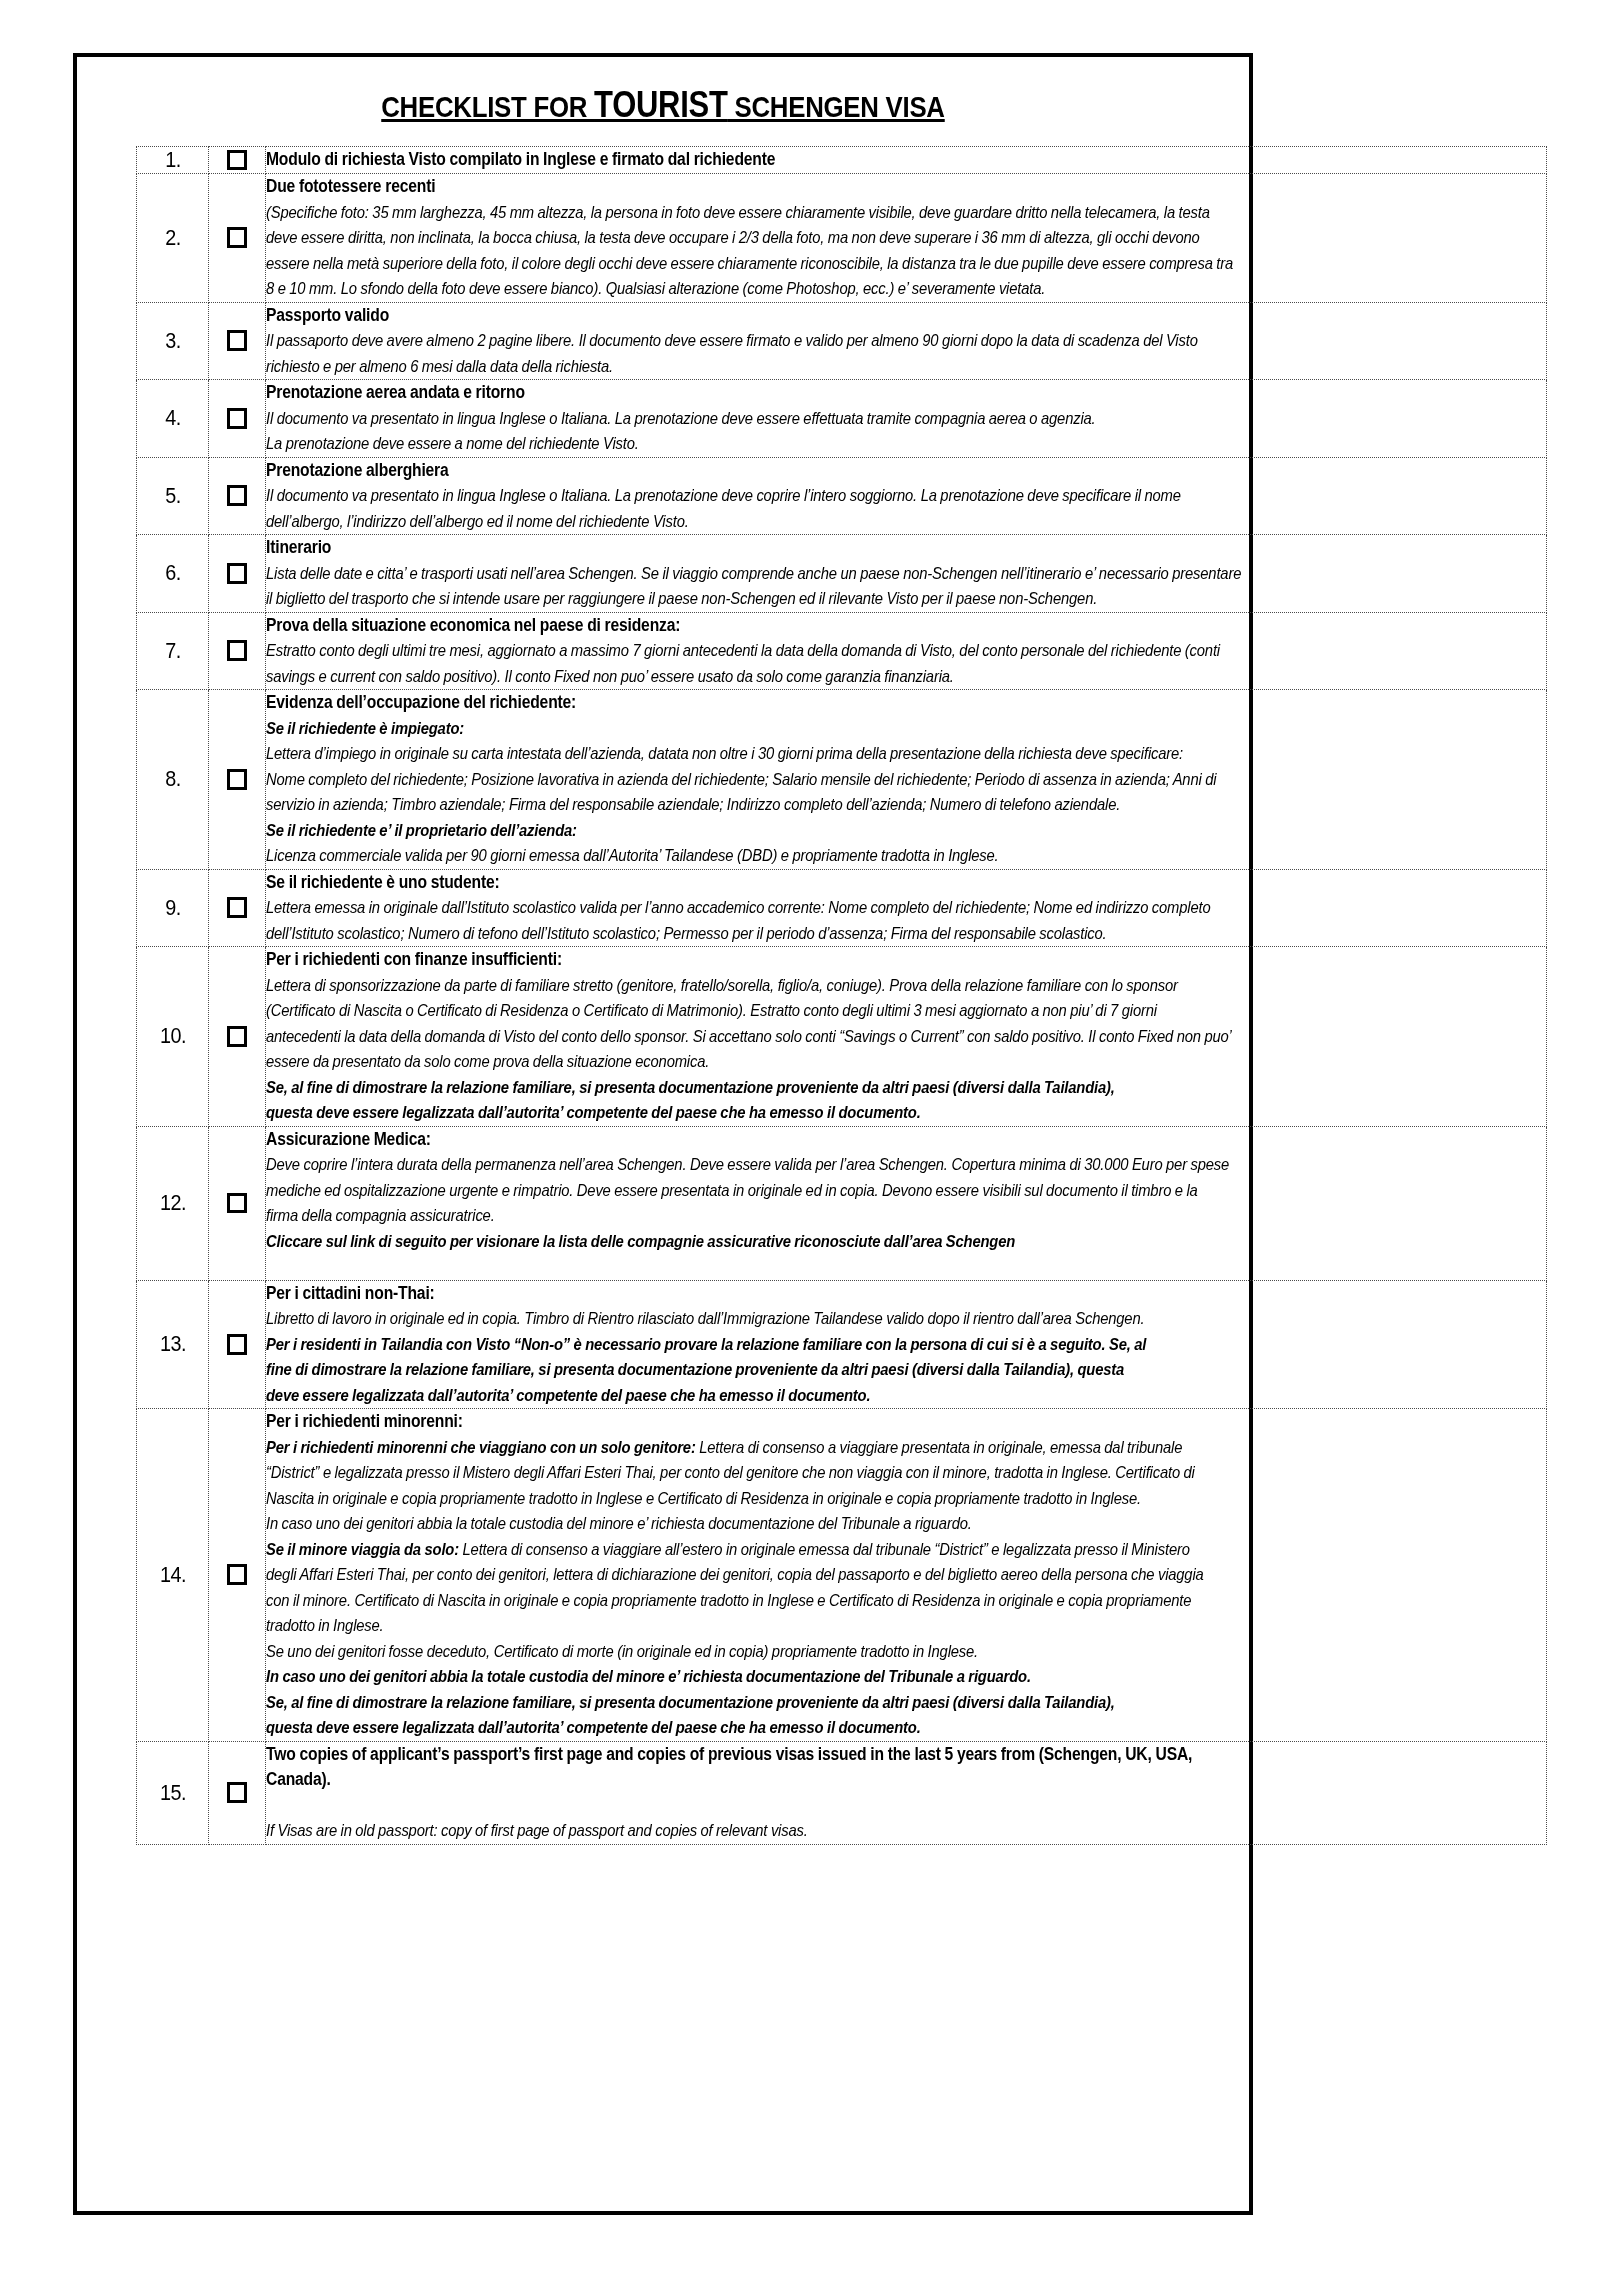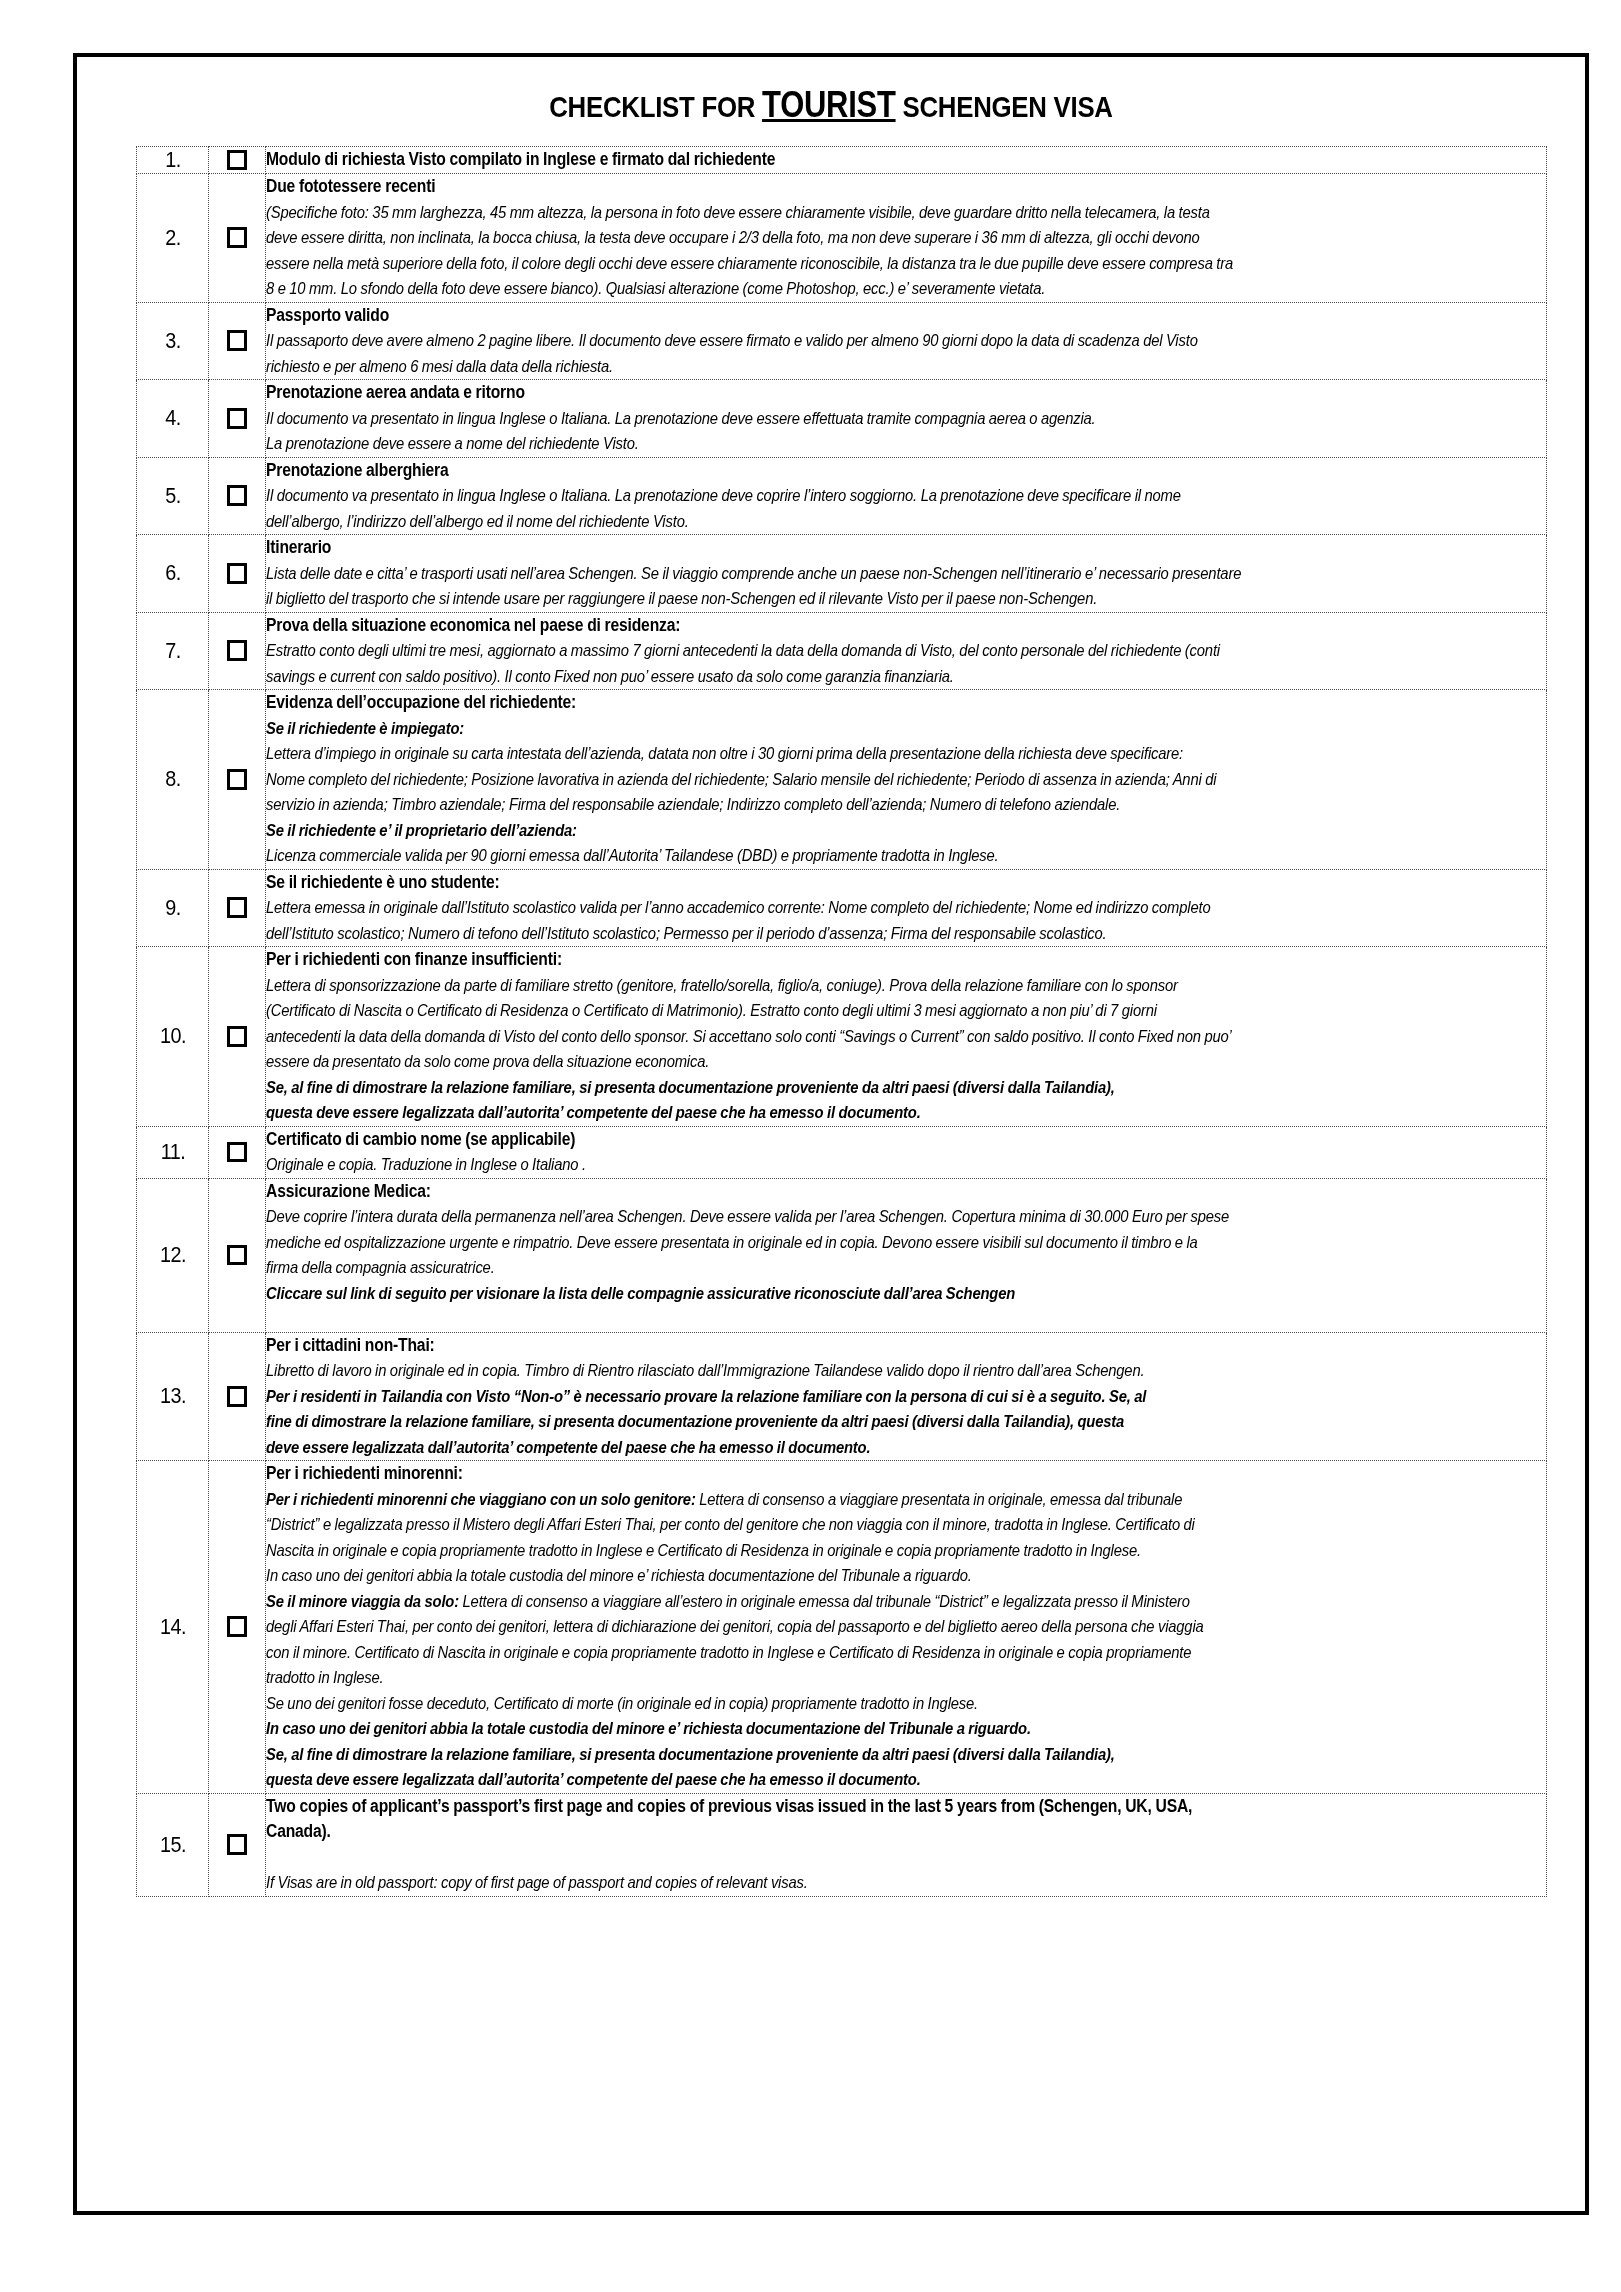--- a/index.html
+++ b/index.html
@@ -12,25 +12,26 @@
     height: 2293px;
     font-family: "Liberation Sans", sans-serif;
     color: #000000;
     overflow: hidden;
   }
 
   .page {
     position: absolute;
     left: 73px;
     top: 53px;
-    width: 1516px;
+    width: 1180px;
     height: 2162px;
     border: 4.9px solid #000000;
     box-sizing: border-box;
     background: #ffffff;
+    text-decoration: underline;
   }
 
   .doc-title {
     text-align: center;
     font-weight: bold;
     font-size: 30px;
     letter-spacing: -0.3px;
     margin-top: 27.4px;
     margin-bottom: 0;
     transform: scaleX(0.86);
@@ -215,28 +216,20 @@
             <td class="num">10.</td>
             <td class="chk"><span class="checkbox"></span></td>
             <td class="body">
               <span class="ln b">Per i richiedenti con finanze insufficienti:</span>
               <span class="ln i">Lettera di sponsorizzazione da parte di familiare stretto (genitore, fratello/sorella, figlio/a, coniuge). Prova della relazione familiare con lo sponsor</span>
               <span class="ln i">(Certificato di Nascita o Certificato di Residenza o Certificato di Matrimonio). Estratto conto degli ultimi 3 mesi aggiornato a non piu’ di 7 giorni</span>
               <span class="ln i">antecedenti la data della domanda di Visto del conto dello sponsor. Si accettano solo conti “Savings o Current” con saldo positivo. Il conto Fixed non puo’</span>
               <span class="ln i">essere da presentato da solo come prova della situazione economica.</span>
               <span class="ln bi">Se, al fine di dimostrare la relazione familiare, si presenta documentazione proveniente da altri paesi (diversi dalla Tailandia),</span>
               <span class="ln bi">questa deve essere legalizzata dall’autorita’ competente del paese che ha emesso il documento.</span>
-            </td>
-          </tr>
-          <tr>
-            <td class="num">11.</td>
-            <td class="chk"><span class="checkbox"></span></td>
-            <td class="body">
-              <span class="ln b">Certificato di cambio nome (se applicabile)</span>
-              <span class="ln i">Originale e copia. Traduzione in Inglese o Italiano       .</span>
             </td>
           </tr>
           <tr>
             <td class="num">12.</td>
             <td class="chk"><span class="checkbox"></span></td>
             <td class="body">
               <span class="ln b">Assicurazione Medica:</span>
               <span class="ln i">Deve coprire l’intera durata della permanenza nell’area Schengen. Deve essere valida per l’area Schengen. Copertura minima di 30.000 Euro per spese</span>
               <span class="ln i">mediche ed ospitalizzazione urgente e rimpatrio. Deve essere presentata in originale ed in copia. Devono essere visibili sul documento il timbro e la</span>
               <span class="ln i">firma della compagnia assicuratrice.</span>

